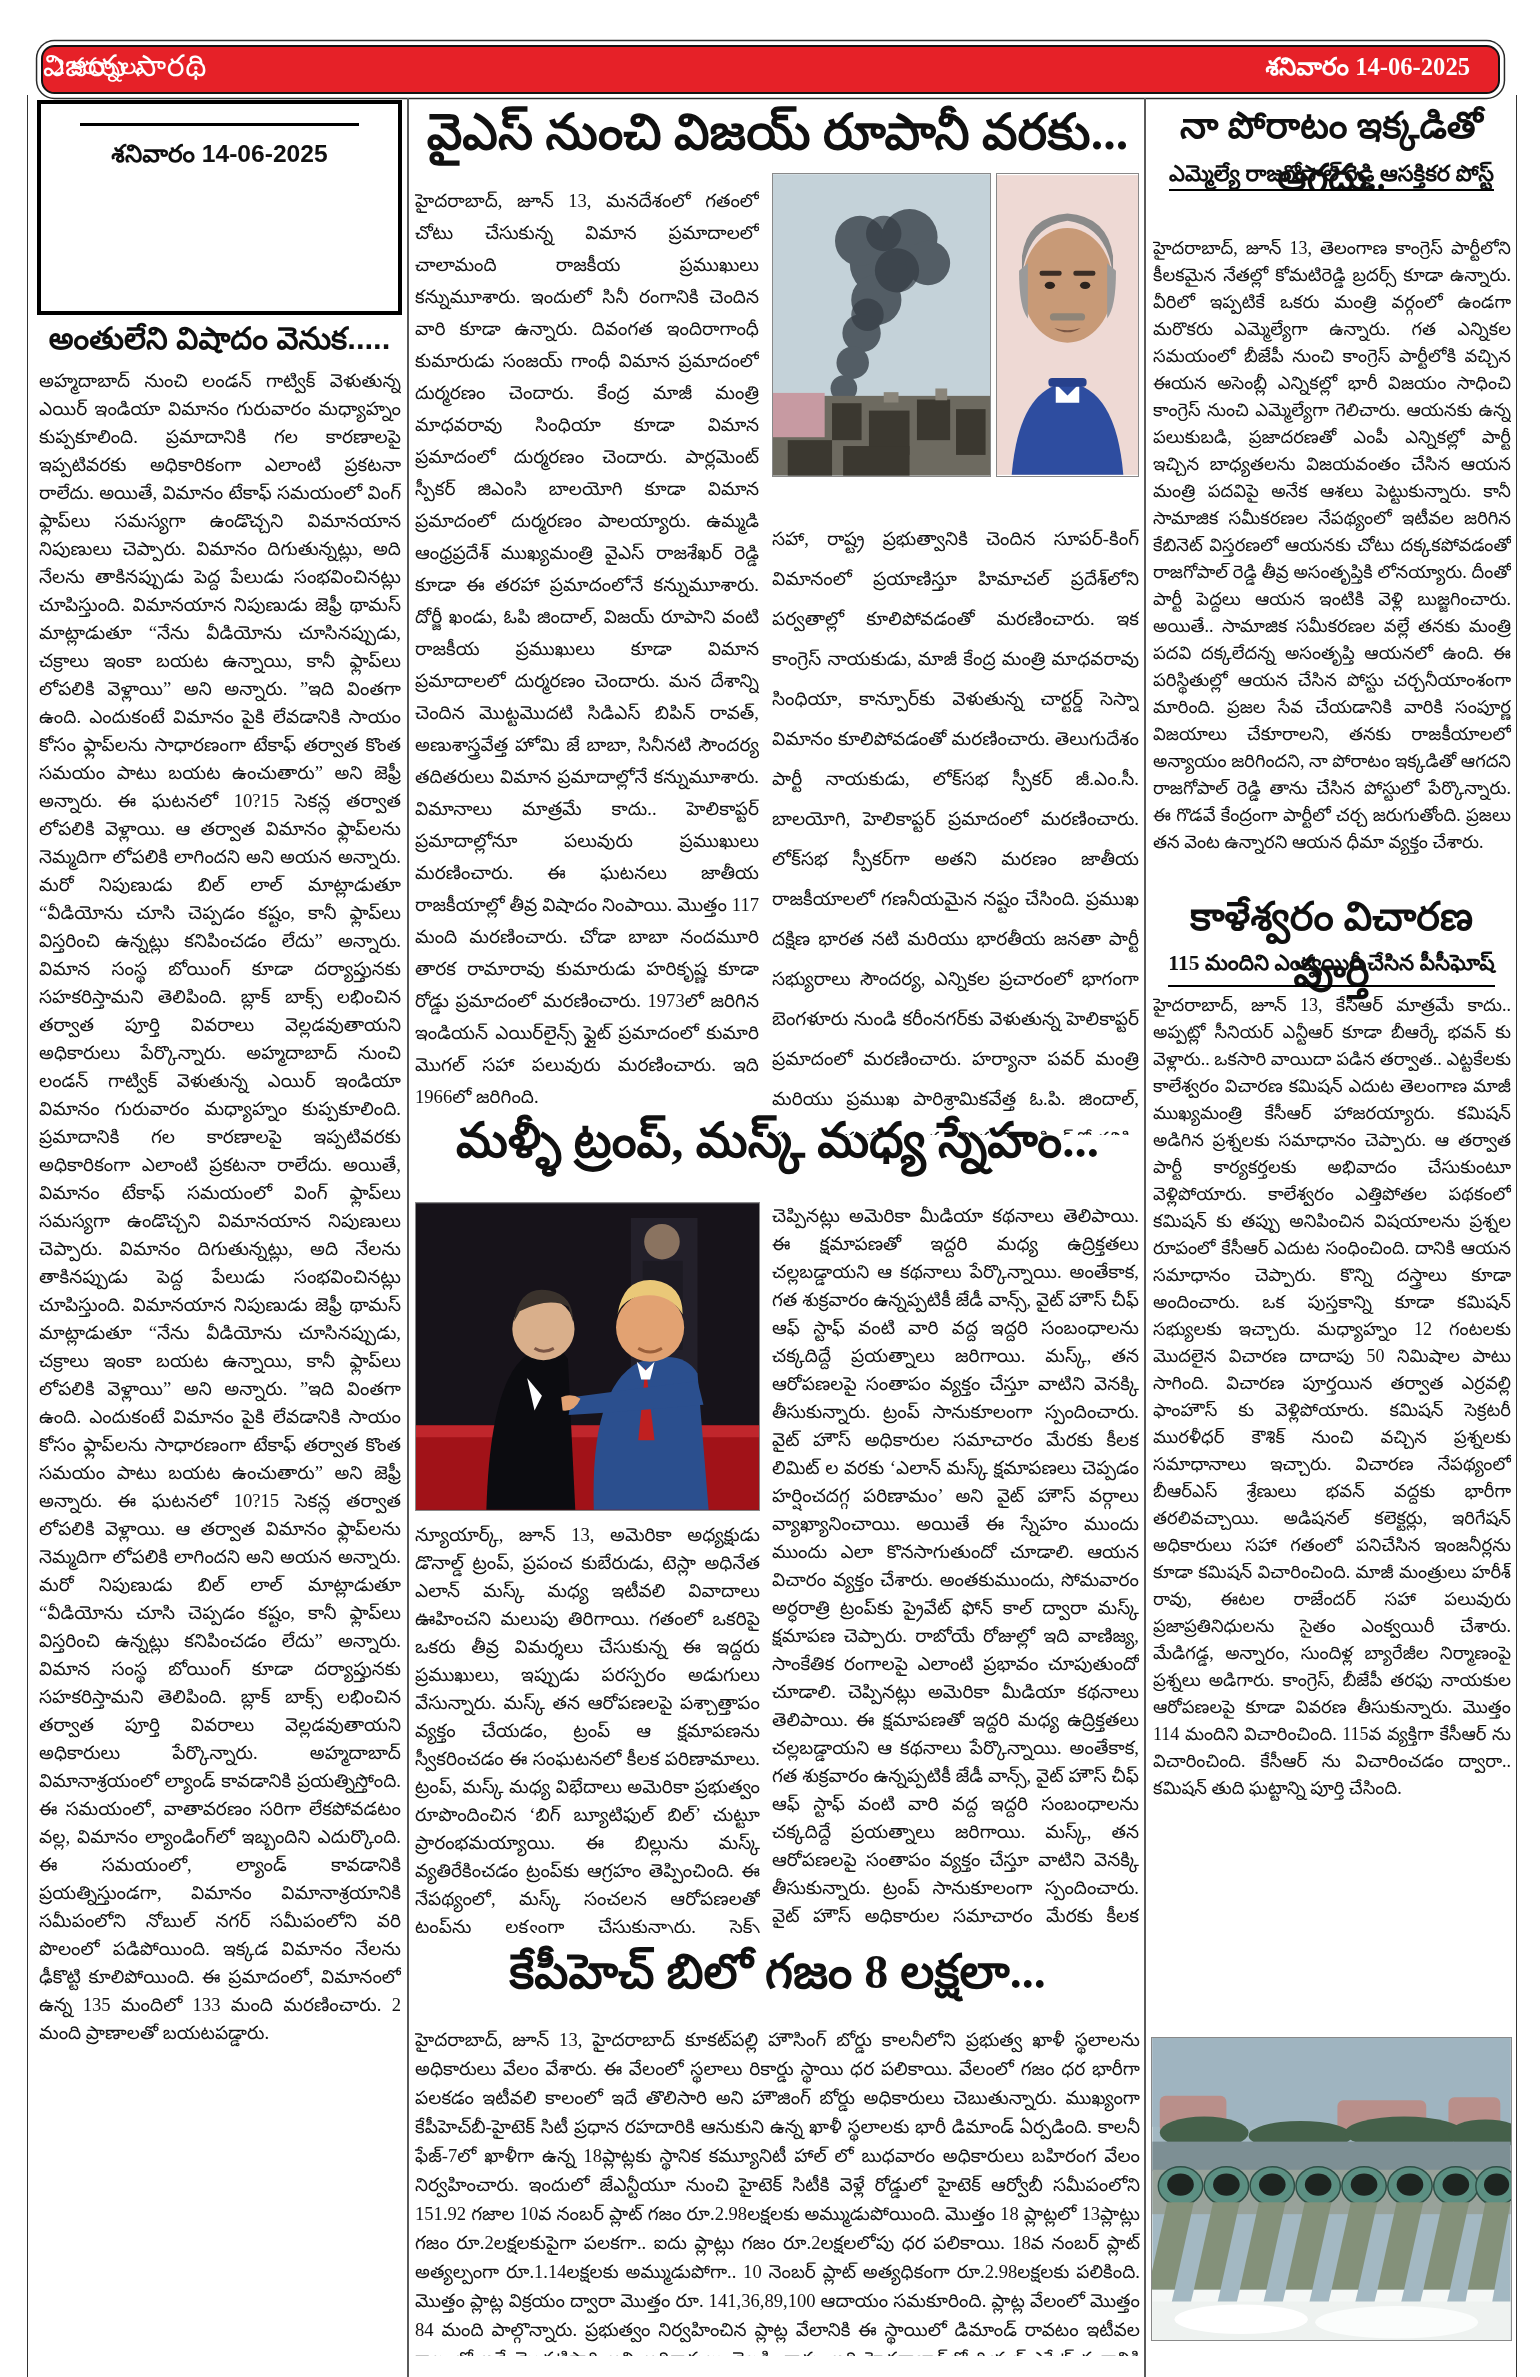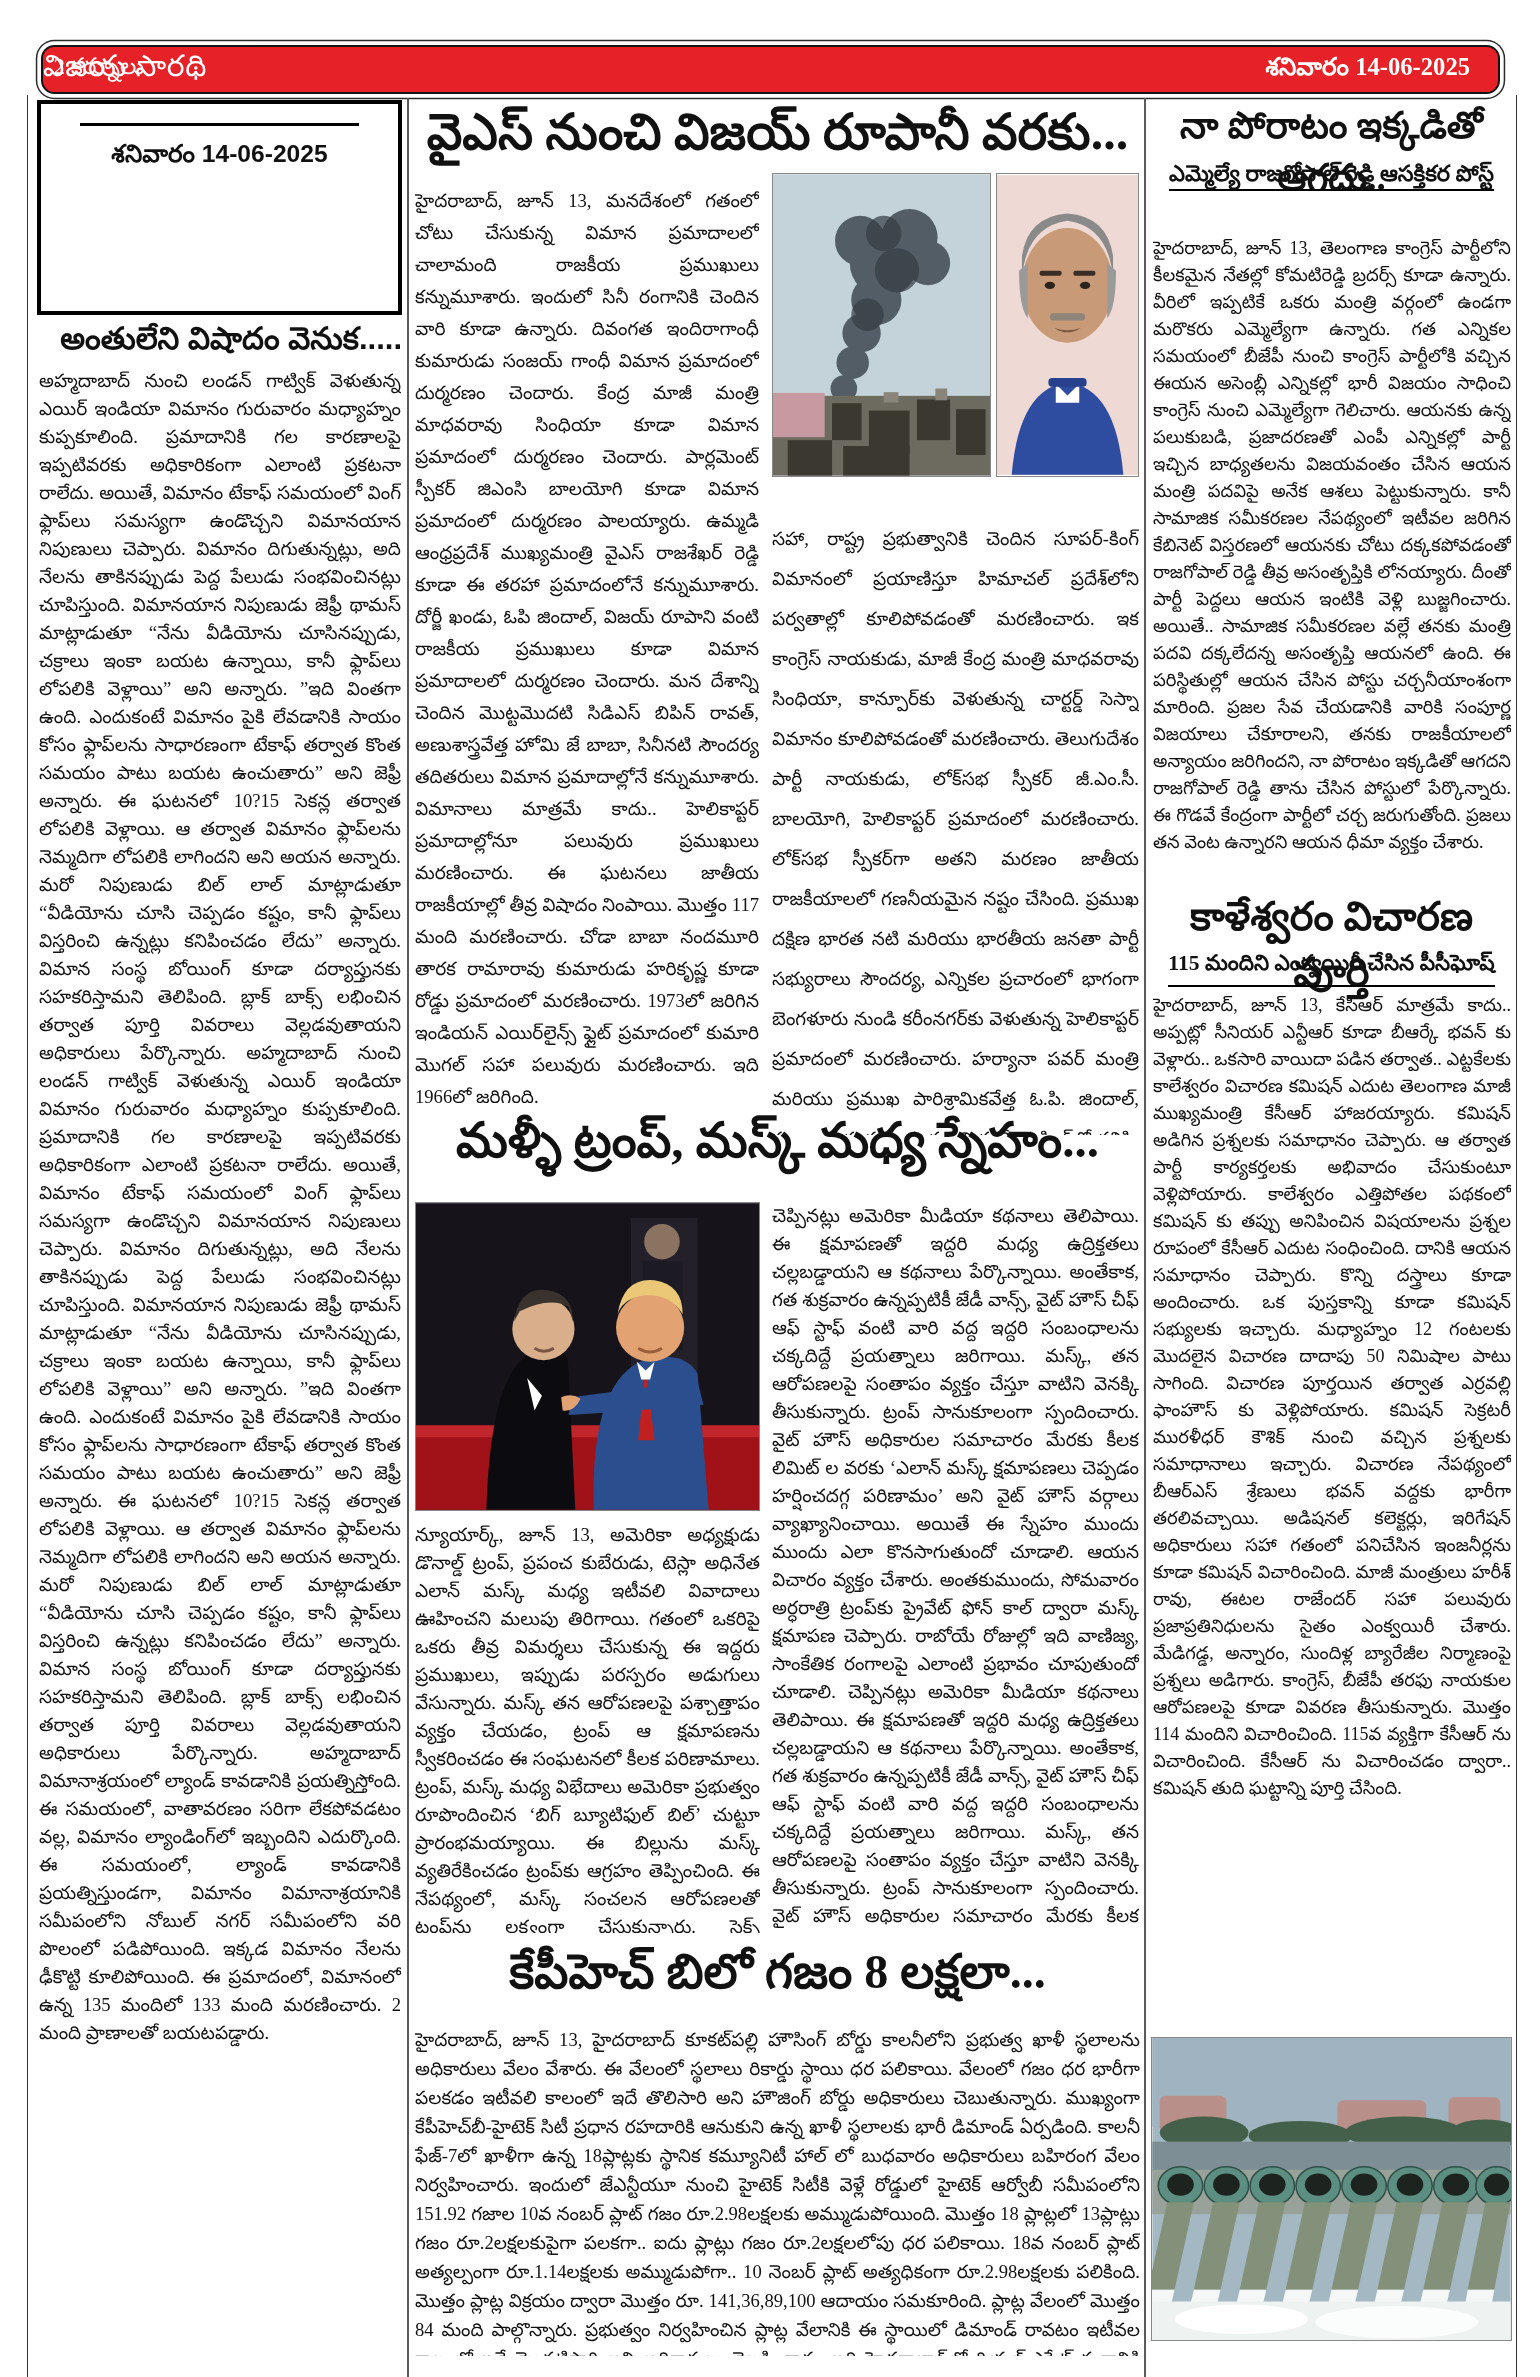--- a/index.html
+++ b/index.html
@@ -22,21 +22,21 @@
          border-left:1.5px solid #333;border-right:1.5px solid #333;}
   .vrule{width:1.5px;background:#5a5a5a;}
 
   
   .ed-box{left:37px;top:100px;width:365px;height:215px;border:4.5px solid #000;
           box-sizing:border-box;text-align:center;}
   .ed-mast{margin-top:21px;font-size:51px;font-weight:bold;
            font-family:"Liberation Serif", serif;}
   .ed-hr{width:78%;height:3px;background:#000;margin:19.4px auto 13.4px auto;}
   .ed-date{font-size:24.6px;font-weight:bold;font-family:"Liberation Sans", sans-serif;}
-  .ed-headline{left:37px;top:321px;width:365px;text-align:right;
+  .ed-headline{left:37px;top:321px;width:365px;text-align:center;
                font-size:31px;font-weight:bold;font-family:"Liberation Sans", sans-serif;}
   .ed-body{left:39px;top:367px;width:362px;height:1998px;overflow:hidden;
            font-size:18.6px;line-height:28px;text-align:justify;}
 
   
   .lead-headline{left:415px;top:103px;width:725px;text-align:center;
                  font-size:50px;font-weight:bold;}
   .lead-colA{left:415px;top:185px;width:344px;height:918px;overflow:hidden;
              font-size:18.6px;line-height:32px;text-align:justify;}
   .lead-photos{left:772px;top:173px;width:367px;height:304px;display:flex;gap:4.5px;}

